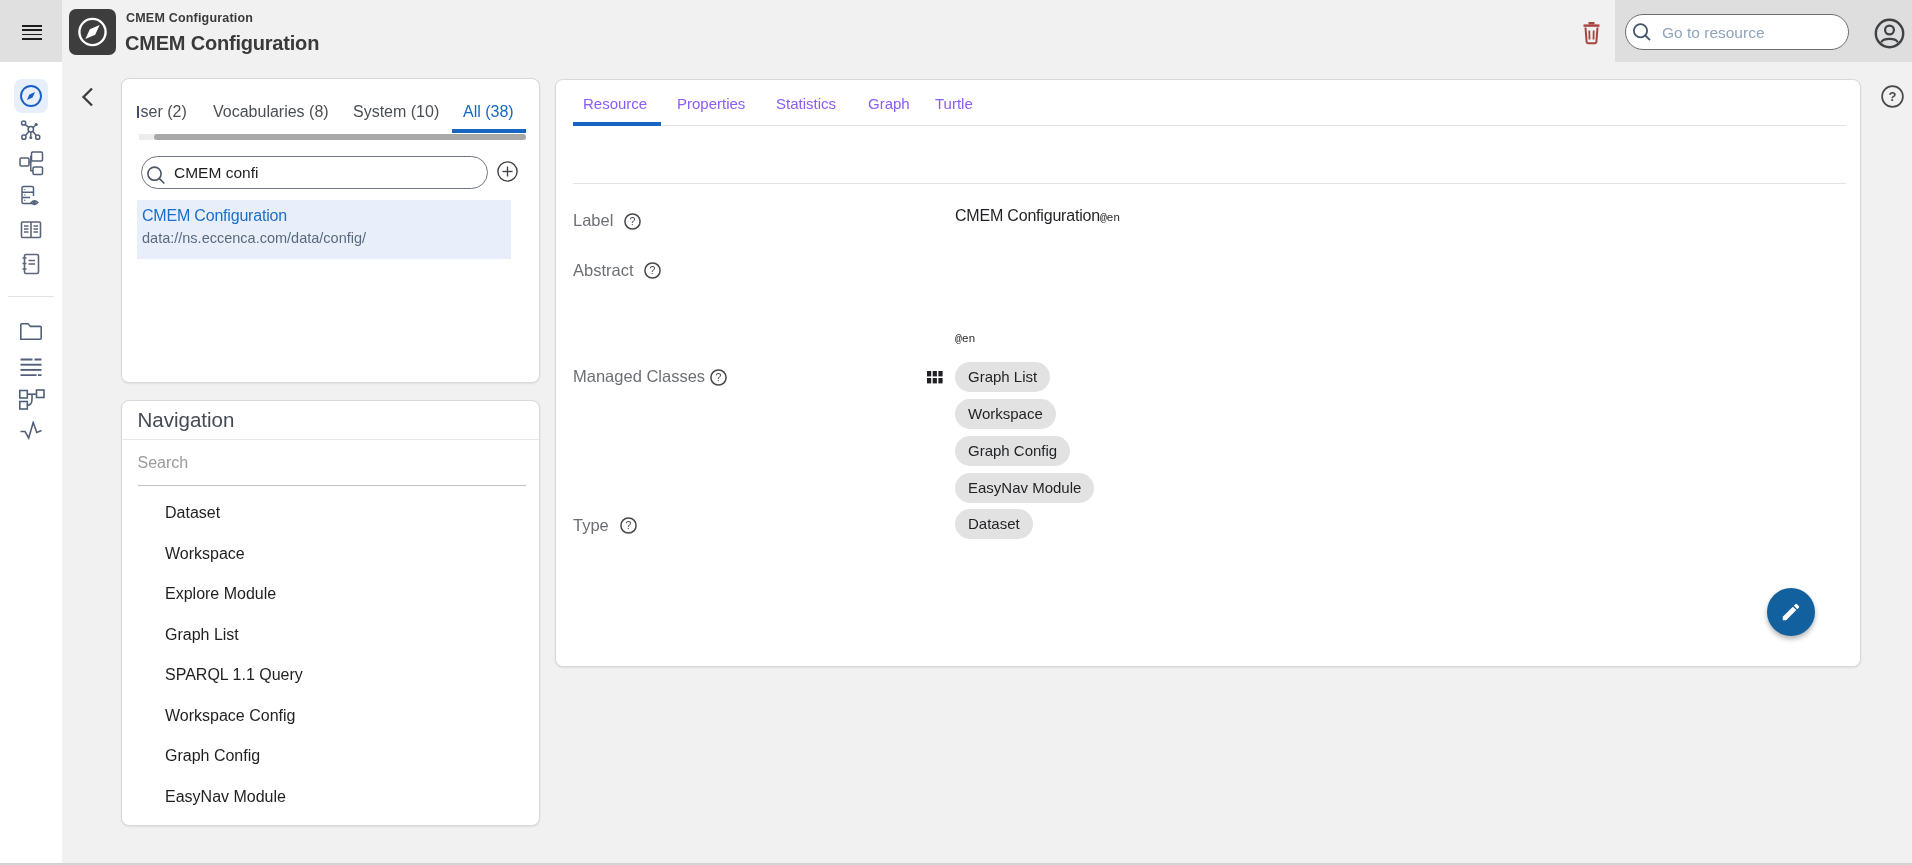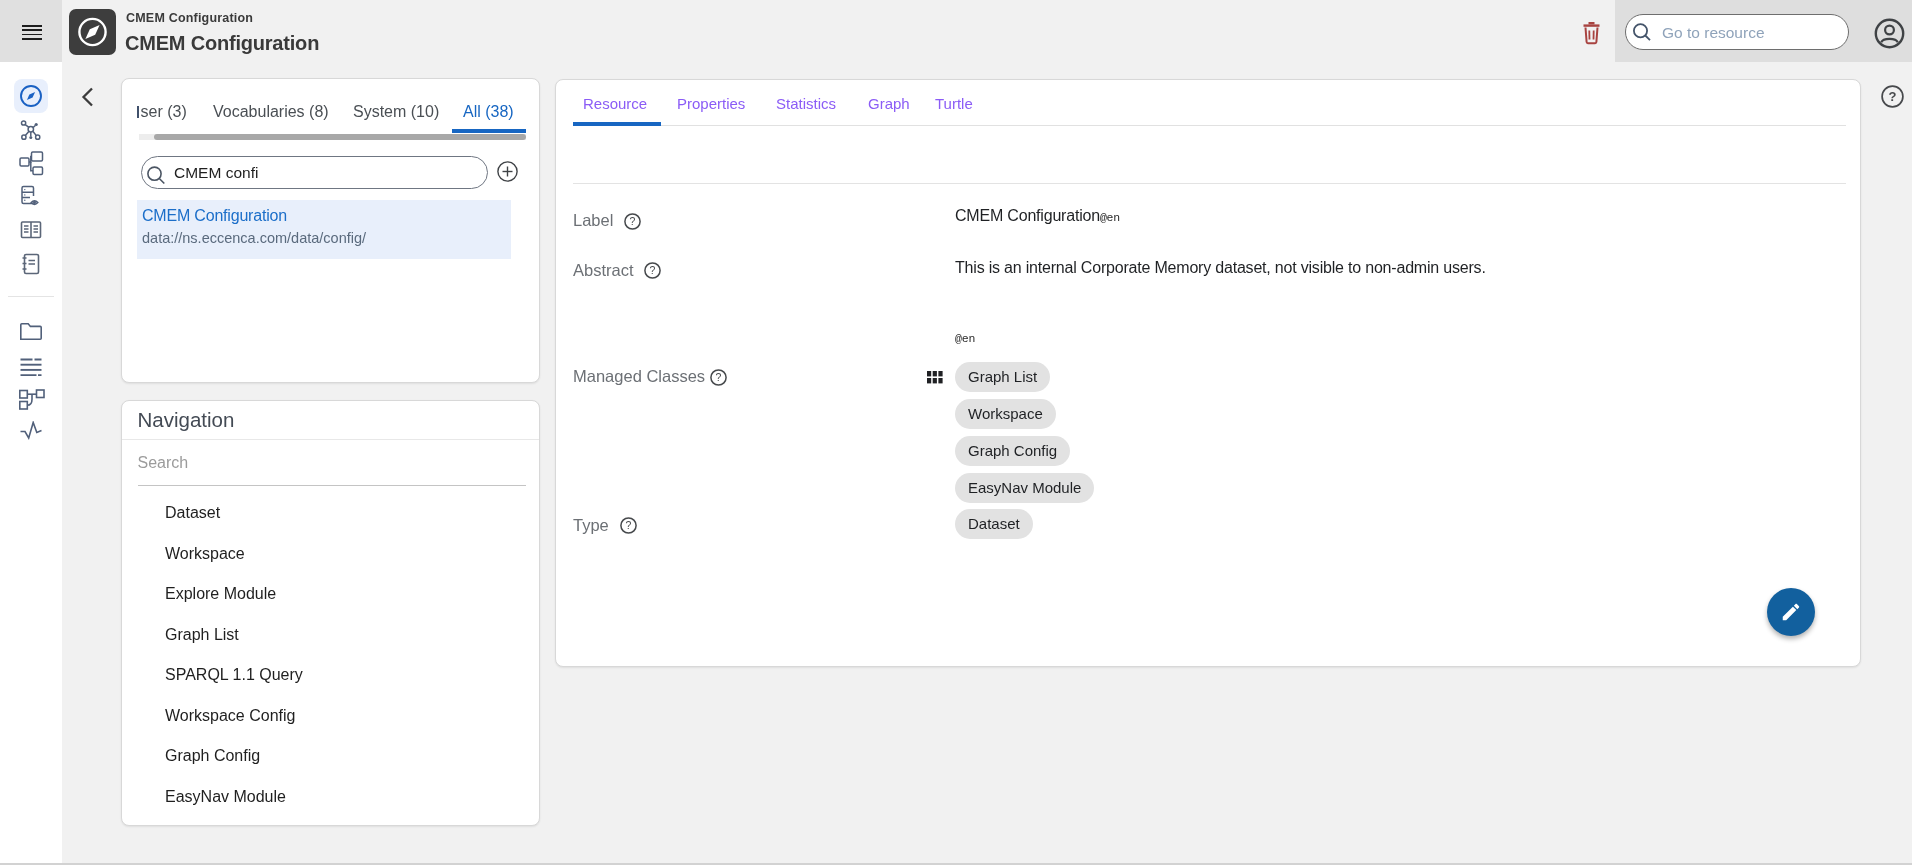--- a/index.html
+++ b/index.html
@@ -193,21 +193,21 @@
 
 <div class="abs" id="helpcirc">
   <svg width="23" height="23" viewBox="0 0 23 23">
     <circle cx="11.5" cy="11.5" r="10.4" fill="none" stroke="#47494c" stroke-width="1.7"></circle>
     <text x="11.5" y="16" font-size="13" font-weight="bold" text-anchor="middle" fill="#47494c" font-family="Liberation Sans">?</text>
   </svg>
 </div>
 
 <div class="abs card" id="card1">
   <div class="abs" style="left:15px;top:26.5px;width:2.2px;height:12.5px;background:#40506b"></div>
-    <span class="tab1" style="left:18.5px">ser (3)</span>
+    <span class="tab1" style="left:18.5px">ser (2)</span>
   <span class="tab1" style="left:91px">Vocabularies (8)</span>
   <span class="tab1" style="left:231px">System (10)</span>
   <span class="tab1 tabblue" style="left:341px">All (38)</span>
   <div class="abs" id="sctrack"></div>
   <div class="abs" id="scthumb"></div>
   <div class="abs" id="ind1"></div>
   <div class="abs" id="srchpill">
     <svg style="position:absolute;left:4px;top:7.5px" width="22" height="22" viewBox="0 0 22 22">
       <circle cx="8.5" cy="8.7" r="6.6" fill="none" stroke="#4b5563" stroke-width="1.6"></circle>
       <line x1="13.3" y1="13.5" x2="18.3" y2="18.5" stroke="#4b5563" stroke-width="1.6"></line>
@@ -255,21 +255,20 @@
     <circle cx="8.5" cy="8.5" r="7.6" fill="none" stroke="#46494c" stroke-width="1.5"></circle>
     <text x="8.5" y="12.4" font-size="10.5" text-anchor="middle" fill="#46494c" font-family="Liberation Sans">?</text>
   </svg>
   <span class="fval" style="top:127px">CMEM Configuration<span class="aten">@en</span></span>
 
   <span class="flabel" style="top:181px">Abstract</span>
   <svg class="qi" style="position:absolute;left:88px;top:182px" width="17" height="17" viewBox="0 0 17 17">
     <circle cx="8.5" cy="8.5" r="7.6" fill="none" stroke="#46494c" stroke-width="1.5"></circle>
     <text x="8.5" y="12.4" font-size="10.5" text-anchor="middle" fill="#46494c" font-family="Liberation Sans">?</text>
   </svg>
-  <span class="fval" style="top:179px">This is an internal Corporate Memory dataset, not visible to non-admin users.</span>
   <span class="fval aten" style="top:252px">@en</span>
 
   <span class="flabel" style="top:287px">Managed Classes</span>
   <svg class="qi" style="position:absolute;left:154px;top:289px" width="17" height="17" viewBox="0 0 17 17">
     <circle cx="8.5" cy="8.5" r="7.6" fill="none" stroke="#46494c" stroke-width="1.5"></circle>
     <text x="8.5" y="12.4" font-size="10.5" text-anchor="middle" fill="#46494c" font-family="Liberation Sans">?</text>
   </svg>
   <svg style="position:absolute;left:371px;top:291px" width="16" height="13" viewBox="0 0 16 13" fill="#202124">
     <rect x="0" y="0" width="4.2" height="5.4"></rect>
       <rect x="5.7" y="0" width="4.2" height="5.4"></rect>

